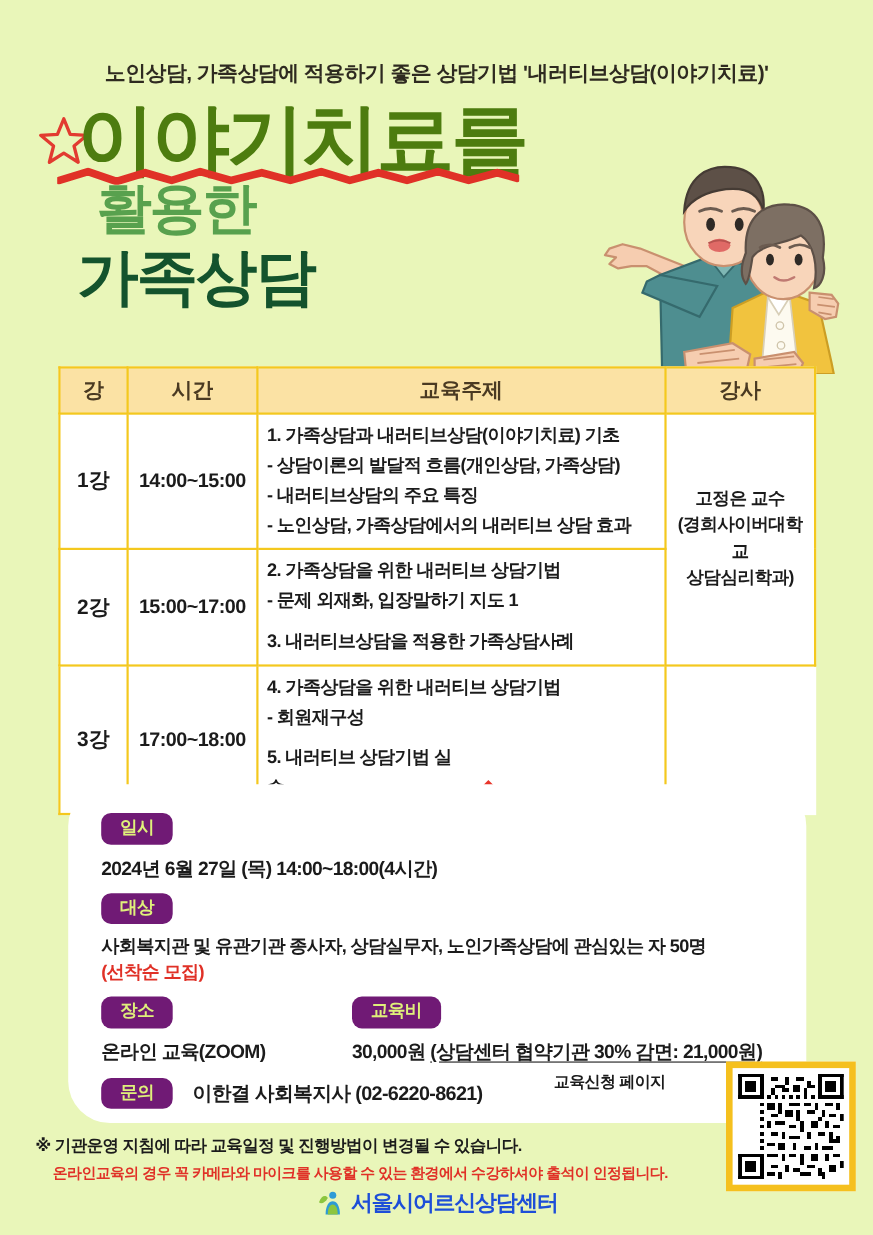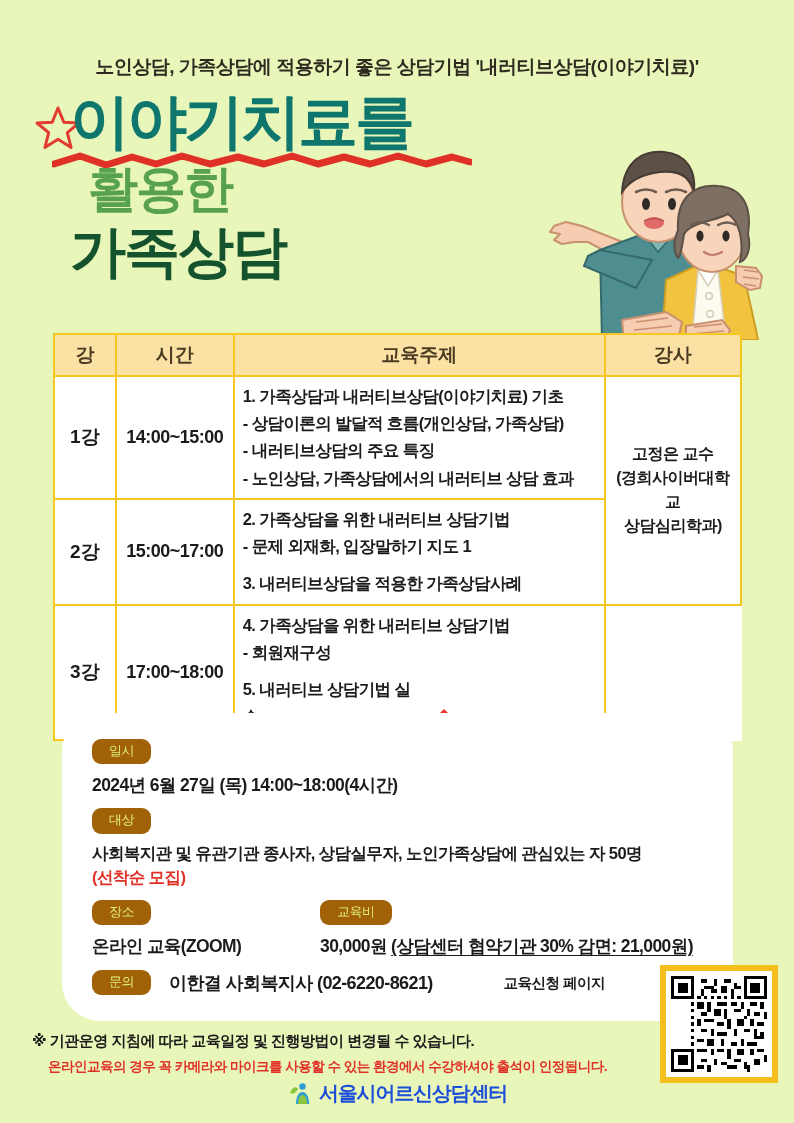--- a/index.html
+++ b/index.html
@@ -37,23 +37,23 @@
     height: 66px;
   }
   .star-icon {
     position: absolute;
     left: 0px; top: 8px;
     width: 48px; height: 48px;
   }
   .title-l1 {
     position: absolute;
     left: 36px; top: -4px;
-    font-size: 60px;
+    font-size: 71px;
     font-weight: 900;
-    color: #0f766e;
+    color: #4d7c0f;
     letter-spacing: -3px;
     line-height: 1;
     white-space: nowrap;
   }
   .red-squiggle {
     position: absolute;
     left: 18px; top: 56px;
     width: 420px; height: 16px;
   }
   .title-l2 {
@@ -150,24 +150,24 @@
   .info-card {
     position: absolute;
     left: 62px; top: 713px;
     width: 671px; height: 308px;
     background: #ffffff;
     border-radius: 38px;
     padding: 26px 30px 20px 30px;
   }
   .badge {
     display: inline-block;
-    background: #a16207;
+    background: #701a75;
     color: #dff07a;
-    font-size: 13px;
-    font-weight: 400;
+    font-size: 16px;
+    font-weight: 700;
     border-radius: 9px;
     padding: 5px 17px 6px 17px;
     letter-spacing: -0.5px;
     line-height: 1.1;
   }
   .info-val {
     font-size: 17.5px;
     font-weight: 700;
     color: #1b1b1b;
     letter-spacing: -0.6px;

